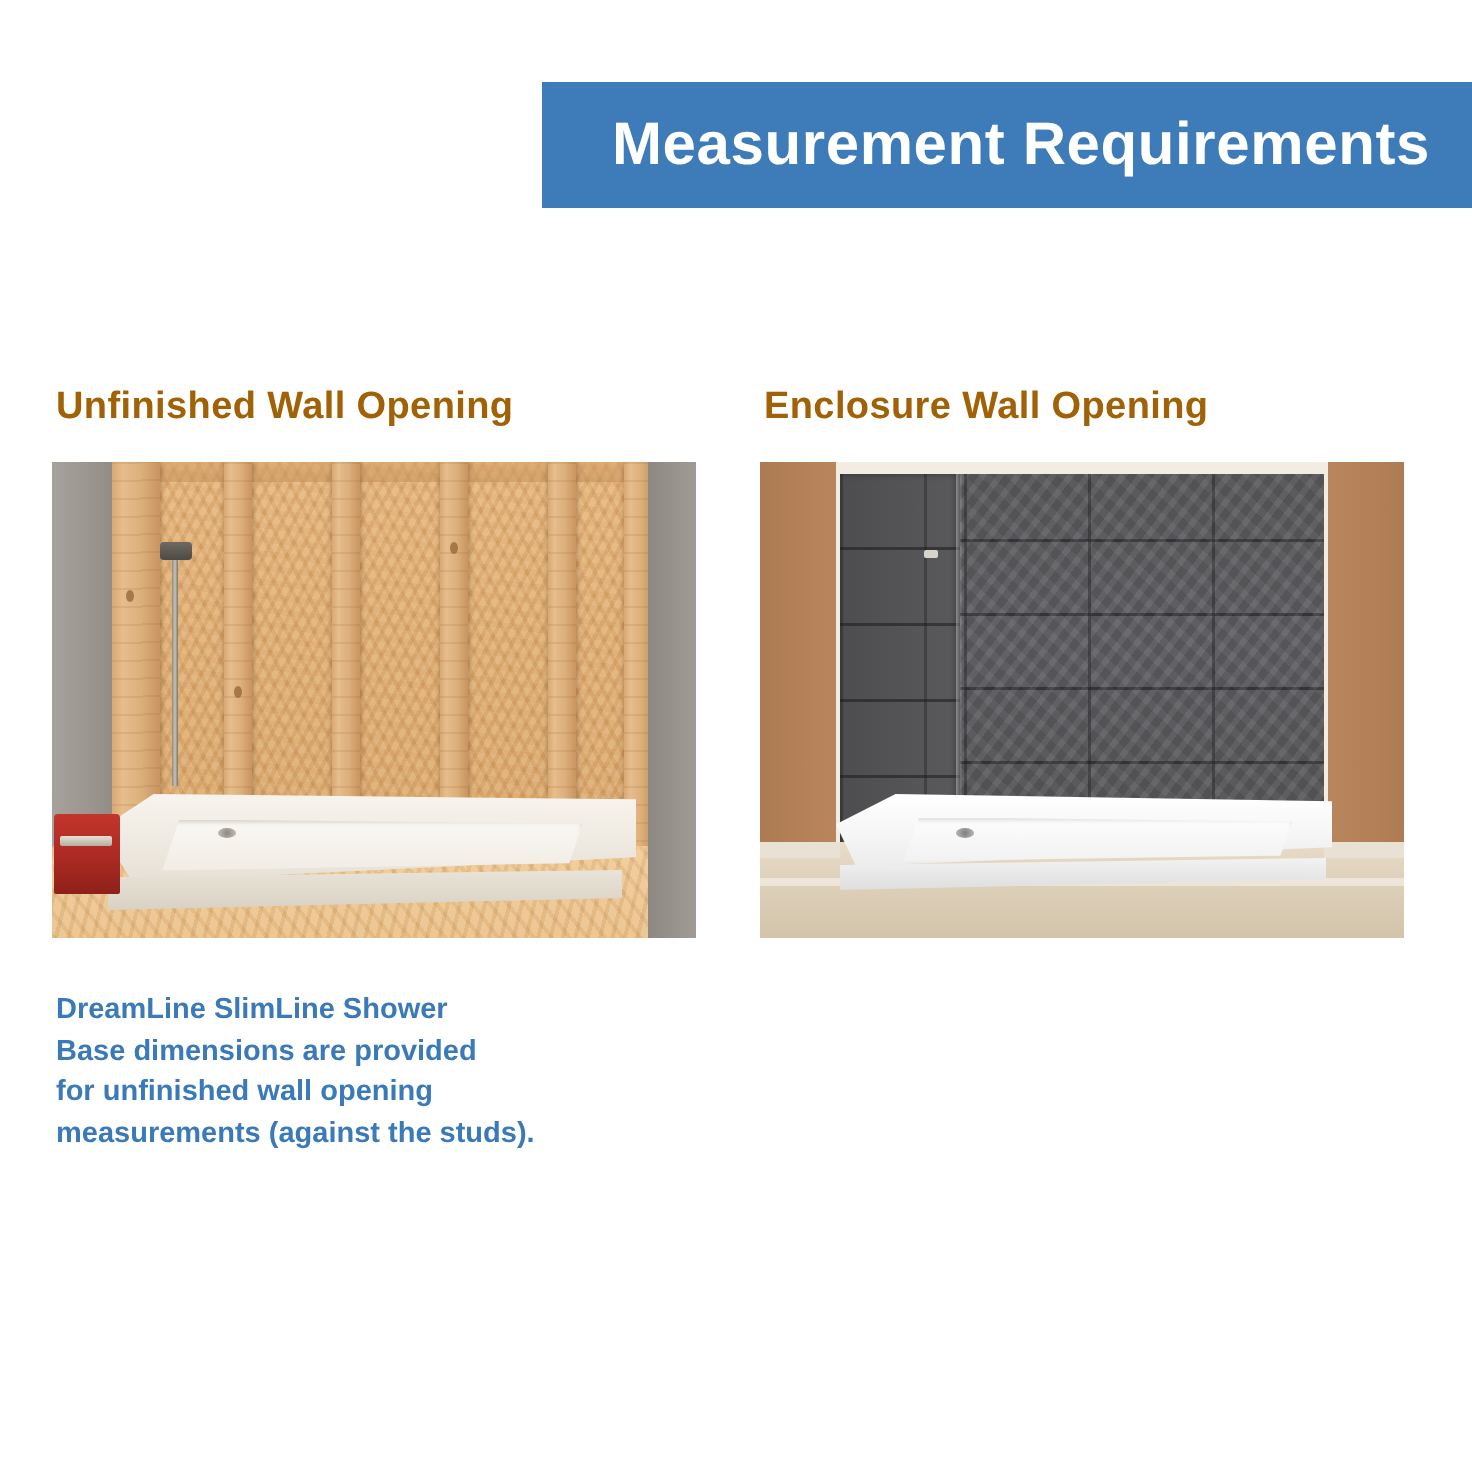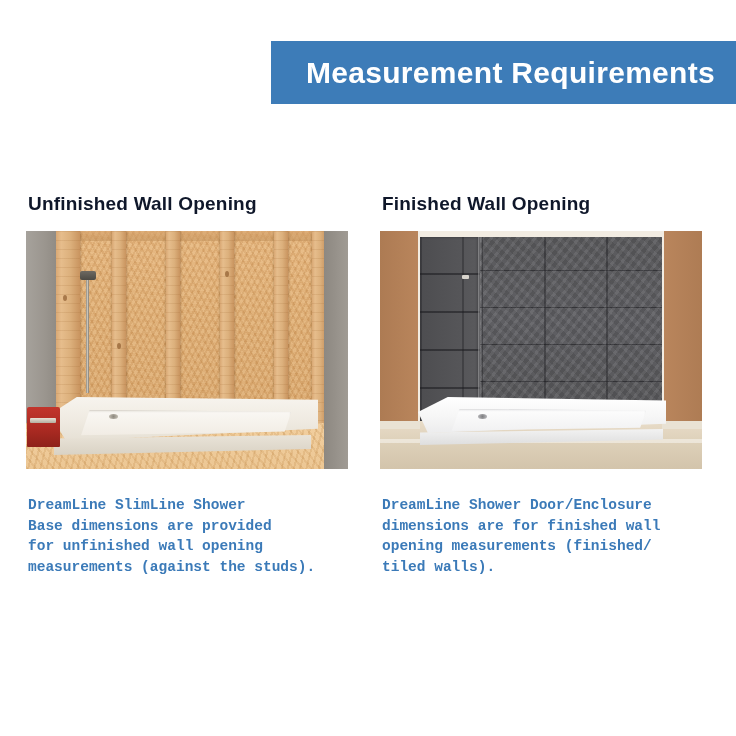--- a/index.html
+++ b/index.html
@@ -39,21 +39,21 @@
 
   
   .panel {
     position: absolute;
     top: 193px;
   }
   #panel-unfinished { left: 26px; width: 322px; }
   #panel-finished   { left: 380px; width: 322px; }
 
   .panel-heading {
-    color: #0f172a;
+    color: #a16207;
     font-size: 19px;
     font-weight: bold;
     letter-spacing: 0.2px;
     margin: 0 0 16px 2px;
     white-space: nowrap;
   }
 
   .photo {
     position: relative;
     width: 322px;
@@ -62,21 +62,20 @@
     background: #ffffff;
   }
 
   .panel-caption {
     margin: 26px 0 0 2px;
     color: #3b7ab8;
     font-size: 14.5px;
     font-weight: bold;
     line-height: 1.42;
     white-space: pre-line;
-    font-family: Liberation Mono, monospace;
   }
 
   
   #photo-unfinished { background: #cfcac4; }
 
   .uf-wall-left {
     position: absolute; left: 0; top: 0; width: 30px; height: 196px;
     background: linear-gradient(90deg,#a6a29c 0%, #9b968f 60%, #918c85 100%);
   }
   .uf-wall-right {
@@ -309,21 +308,21 @@
   </div>
 
   <div class="panel-caption">DreamLine SlimLine Shower
 Base dimensions are provided
 for unfinished wall opening
 measurements (against the studs).</div>
 </div>
 
 <div class="panel" id="panel-finished">
 
-  <div class="panel-heading">Finished Wall Opening</div>
+  <div class="panel-heading">Enclosure Wall Opening</div>
 
   <div class="photo" id="photo-finished">
     <div class="fw-wall-left"></div>
     <div class="fw-wall-right"></div>
 
     <div class="fw-tile-wall"></div>
     <div class="fw-side-panel"></div>
     <div class="fw-glass-edge"></div>
     <div class="fw-fixture"></div>
 
@@ -333,17 +332,13 @@
     <div class="fw-baseboard-r"></div>
 
     <div class="fw-base">
       <div class="fw-base-top"></div>
       <div class="fw-base-inner"></div>
       <div class="fw-drain"></div>
       <div class="fw-base-front"></div>
     </div>
   </div>
 
-  <div class="panel-caption">DreamLine Shower Door/Enclosure
-dimensions are for finished wall
-opening measurements (finished/
-tiled walls).</div>
 </div>
 
 </body></html>

